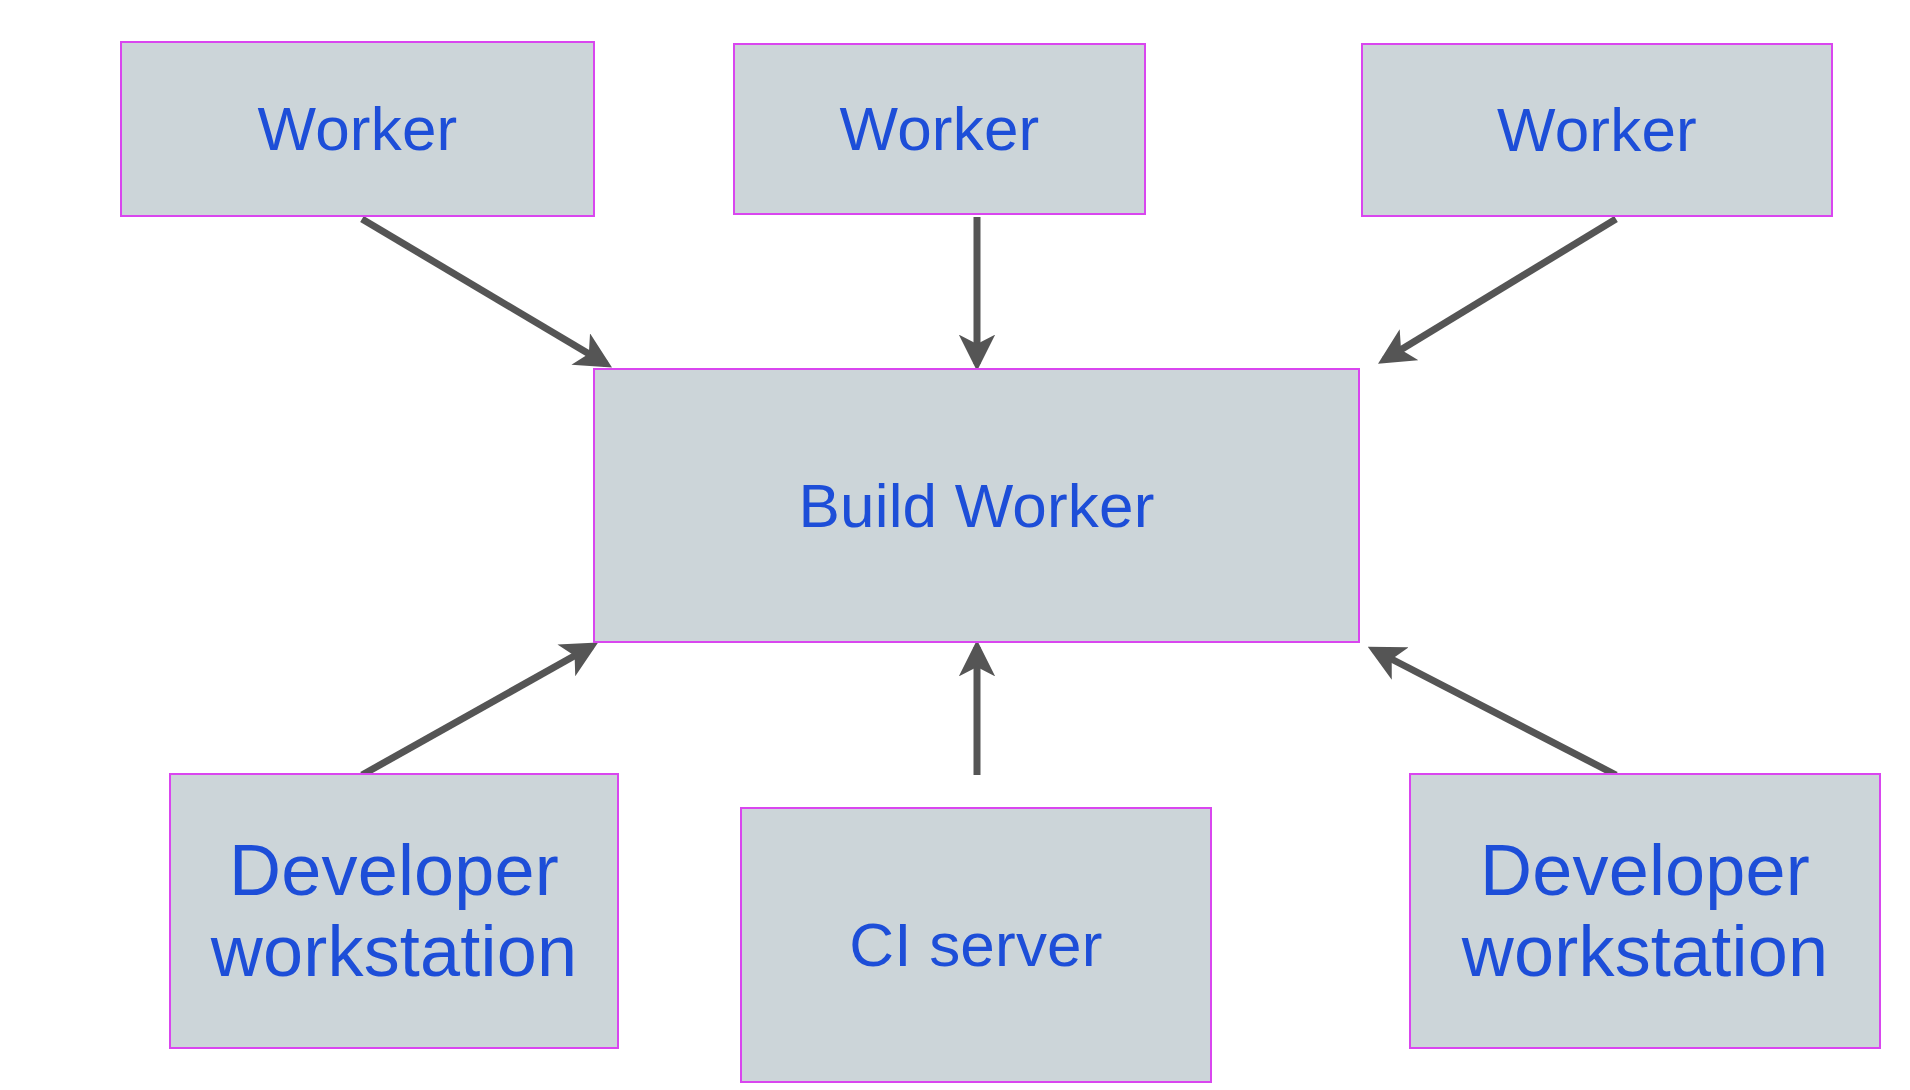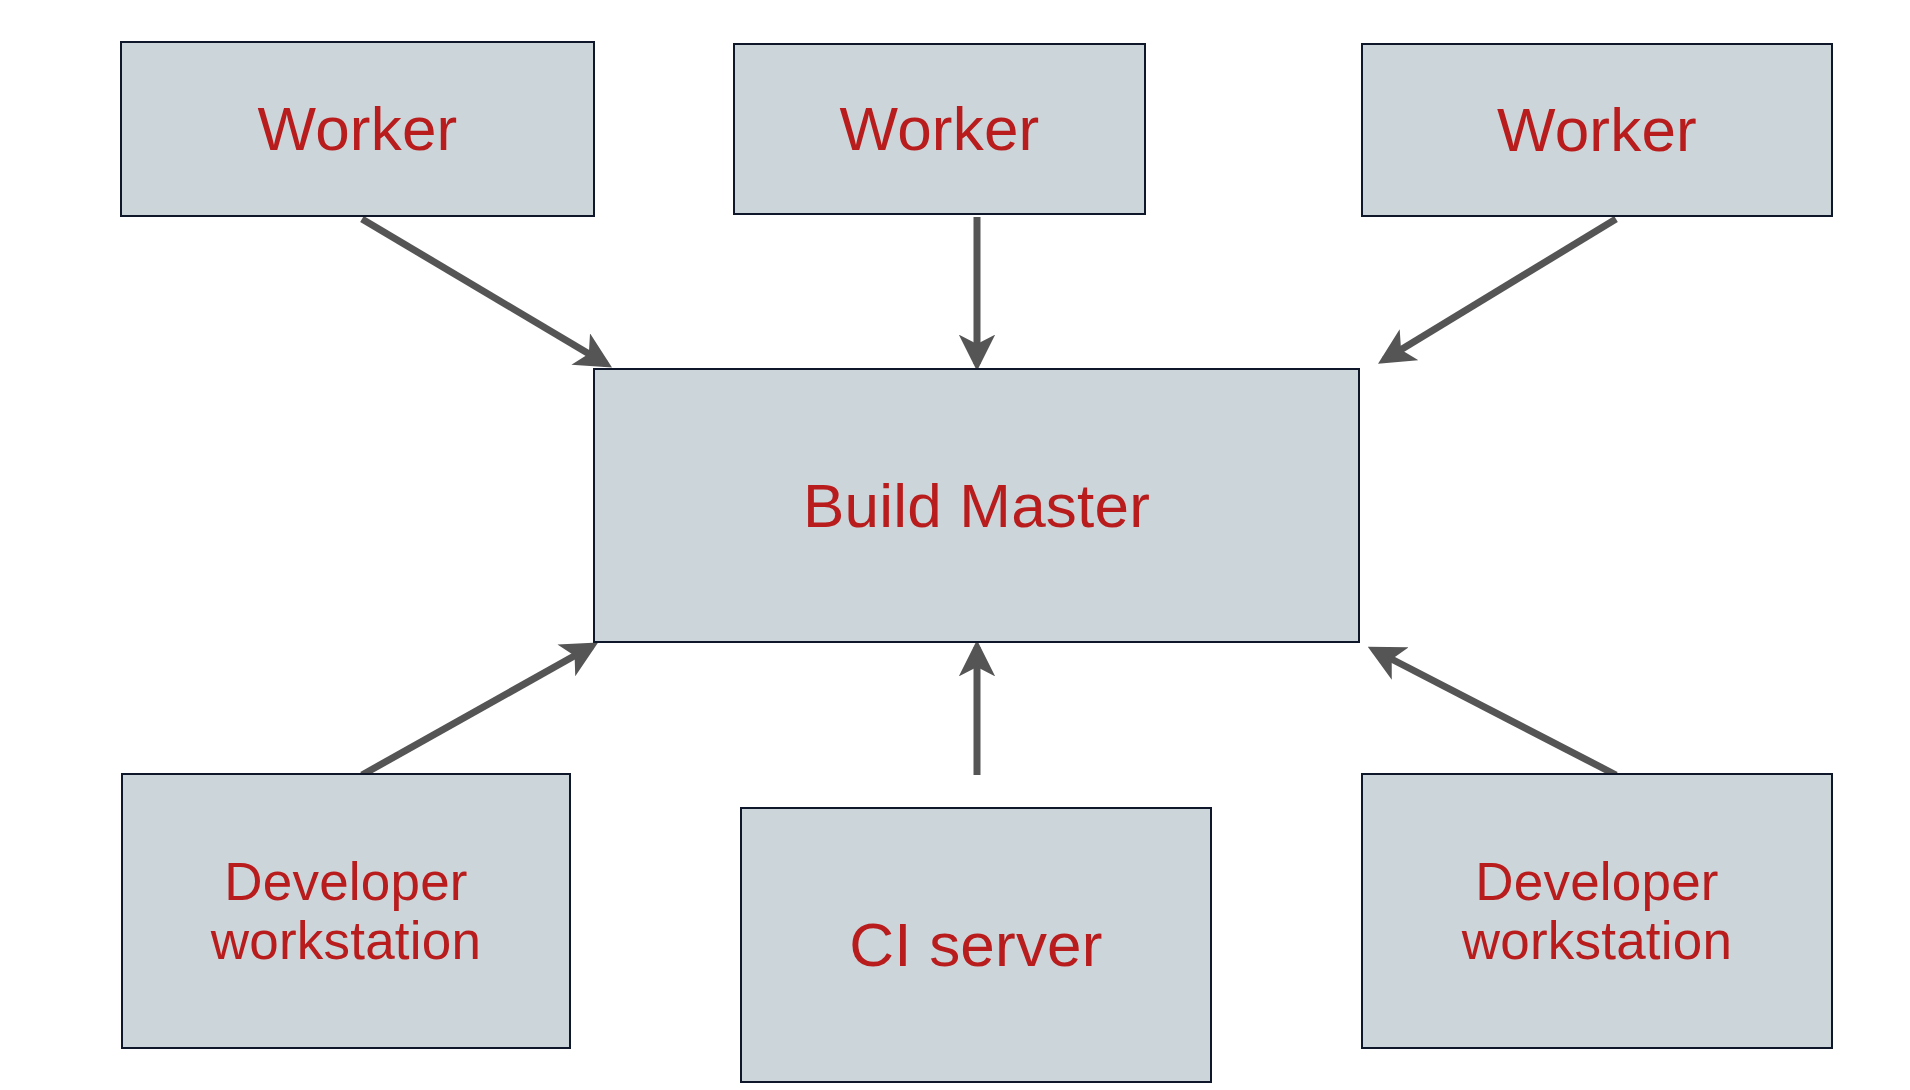--- a/index.html
+++ b/index.html
@@ -24,41 +24,41 @@
     left: 0;
     top: 0;
     width: 1910px;
     height: 1090px;
     pointer-events: none;
   }
   .node {
     position: absolute;
     box-sizing: border-box;
     background: #ccd5d9;
-    border: 2px solid #0f172a;
+    border: 2px solid #d946ef;
     display: flex;
     align-items: center;
     justify-content: center;
     text-align: center;
-    color: #b91c1c;
+    color: #1d4ed8;
     font-family: "Liberation Sans", sans-serif;
     font-weight: 400;
     line-height: 1.12;
     letter-spacing: 0.2px;
     -webkit-font-smoothing: antialiased;
   }
   .node-label {
     display: block;
     padding: 0 10px;
     white-space: pre-line;
   }
   .n-worker   { font-size: 62px; }
   .n-master   { font-size: 62px; }
   .n-ci       { font-size: 62px; }
-  .n-dev      { font-size: 53px; }
+  .n-dev      { font-size: 72px; margin-left: 48px; }
 </style>
 </head>
 <body>
 
 <div id="canvas">
 
   <svg id="edges" width="1910" height="1090" viewBox="0 0 1910 1090" xmlns="http://www.w3.org/2000/svg">
     <defs>
       <marker id="arrowhead" markerWidth="5.2" markerHeight="5.2" refX="4.2" refY="2.6" orient="auto" markerUnits="strokeWidth">
         <path d="M0,0 L5.2,2.6 L0,5.2 L1.35,2.6 Z" fill="#555555"></path>
@@ -80,21 +80,21 @@
 
   <div class="node n-worker" style="left:733px; top:43px; width:413px; height:172px;">
     <span class="node-label">Worker</span>
   </div>
 
   <div class="node n-worker" style="left:1361px; top:43px; width:472px; height:174px;">
     <span class="node-label">Worker</span>
   </div>
 
   <div class="node n-master" style="left:593px; top:368px; width:767px; height:275px;">
-    <span class="node-label">Build Master</span>
+    <span class="node-label">Build Worker</span>
   </div>
 
   <div class="node n-dev" style="left:121px; top:773px; width:450px; height:276px;">
     <span class="node-label">Developer
 workstation</span>
   </div>
 
   <div class="node n-ci" style="left:740px; top:807px; width:472px; height:276px;">
     <span class="node-label">CI server</span>
   </div>

